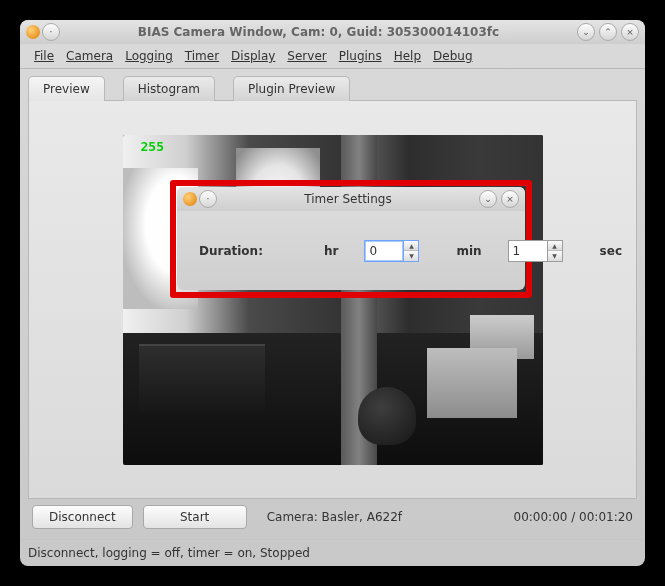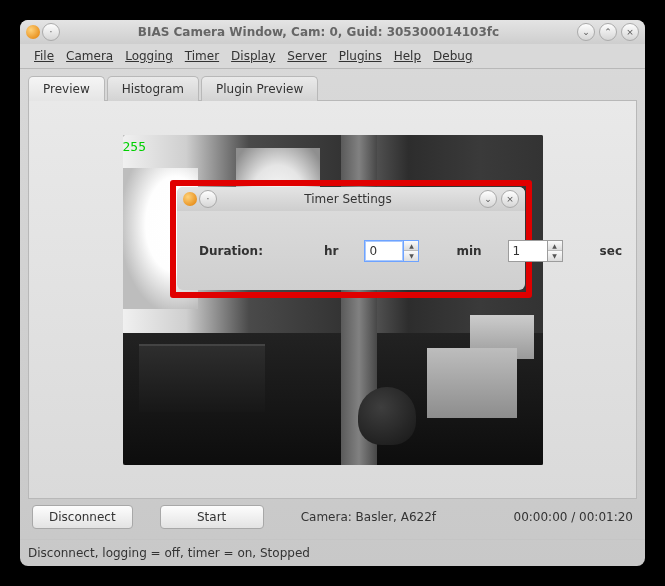--- a/index.html
+++ b/index.html
@@ -12,40 +12,40 @@
 .tbicon{width:14px;height:14px;border-radius:50%}
 .tbicon.orange{background:radial-gradient(circle at 35% 35%,#ffd27a,#e07b00)}
 .ctrlbtn{width:16px;height:16px;border-radius:50%;background:linear-gradient(#fefefe,#d6d6d6);border:1px solid #aaa;display:flex;align-items:center;justify-content:center;font-size:9px;color:#555}
 .ctrls{display:flex;gap:4px}
 
 .menubar{display:flex;padding:3px 8px;background:#d9d9d9;border-bottom:1px solid #b8b8b8}
 .menuitem{padding:2px 6px;color:#333;cursor:default}
 .menuitem u{text-decoration:underline}
 
 .content{flex:1;display:flex;flex-direction:column;padding:6px 8px 4px 8px}
-.tabrow{display:flex;gap:0;border-bottom:1px solid #b8b8b8}
+.tabrow{display:flex;gap:16px;border-bottom:1px solid #b8b8b8}
 .tab{padding:5px 14px;background:linear-gradient(#eaeaea,#d3d3d3);border:1px solid #b8b8b8;border-bottom:none;border-top-left-radius:5px;border-top-right-radius:5px;margin-right:2px;font-size:12px;color:#333;position:relative;top:1px}
 .tab.active{background:linear-gradient(#f5f5f5,#e5e5e5);z-index:2}
 
 .view{flex:1;background:linear-gradient(#e9e9e9,#dadada);border:1px solid #b8b8b8;border-top:none;display:flex;align-items:center;justify-content:center;padding:12px}
 .camimg{position:relative;width:420px;height:330px;background:#2a2a2a;overflow:hidden;border-radius:2px}
-.pixelval{position:absolute;top:4px;left:0;color:#00d000;font-weight:normal;font-family:monospace;font-size:13px}
+.pixelval{position:absolute;top:4px;left:18px;color:#00d000;font-weight:bold;font-family:monospace;font-size:13px}
 
 .scn{position:absolute;inset:0}
 .bg-grad{position:absolute;inset:0;background:linear-gradient(90deg,#f0f0f0 0%,#cfcfcf 15%,#4a4a4a 30%,#343434 52%,#5b5b5b 58%,#2d2d2d 68%,#3a3a3a 85%,#333 100%)}
 .floor{position:absolute;left:0;right:0;bottom:0;height:40%;background:linear-gradient(#222,#0d0d0d)}
 .pillar{position:absolute;top:0;bottom:0;left:52%;width:36px;background:linear-gradient(90deg,#5a5a5a,#818181,#474747)}
 .win1{position:absolute;top:10%;left:0;width:18%;height:43%;background:radial-gradient(ellipse at 70% 40%,#fff,#fefefe 40%,#bdbdbd 75%);filter:blur(.4px)}
 .win2{position:absolute;top:4%;left:27%;width:20%;height:36%;background:radial-gradient(ellipse at 50% 50%,#fff,#e5e5e5 50%,#8f8f8f 90%)}
 .furn{position:absolute;bottom:16%;left:4%;width:30%;height:20%;background:linear-gradient(#2e2e2e,#171717);border-top:2px solid #444}
 .box1{position:absolute;bottom:14%;right:6%;width:90px;height:70px;background:linear-gradient(#bdbdbd,#8d8d8d)}
 .box2{position:absolute;bottom:32%;right:2%;width:64px;height:44px;background:linear-gradient(#cccccc,#9a9a9a)}
 .dog{position:absolute;bottom:6%;left:56%;width:58px;height:58px;border-radius:50% 50% 40% 40%;background:radial-gradient(circle at 40% 35%,#3e3e3e,#161616)}
 
-.bottombar{display:flex;align-items:center;gap:27px;padding:6px 4px}
+.bottombar{display:flex;align-items:center;gap:10px;padding:6px 4px}
 .btn{height:22px;padding:0 16px;background:linear-gradient(#fdfdfd,#e3e3e3);border:1px solid #a8a8a8;border-radius:4px;font-size:12px;color:#333;display:flex;align-items:center;justify-content:center}
 .spacer{flex:1}
 
 .statusbar{padding:6px 8px;font-size:12px;color:#333;border-top:1px solid #c5c5c5}
 
 
 .redbox{position:absolute;top:160px;left:150px;width:362px;height:118px;border:6px solid #e00000;border-radius:3px;box-sizing:border-box}
 .popup{position:absolute;top:167px;left:157px;width:348px;height:103px;background:linear-gradient(#dedede,#cfcfcf);border-radius:6px;display:flex;flex-direction:column}
 .popup .titlebar{border-radius:6px 6px 0 0}
 .popup .body{flex:1;display:flex;align-items:center;padding:0 22px;gap:24px;font-size:12px;font-weight:bold;color:#333}

